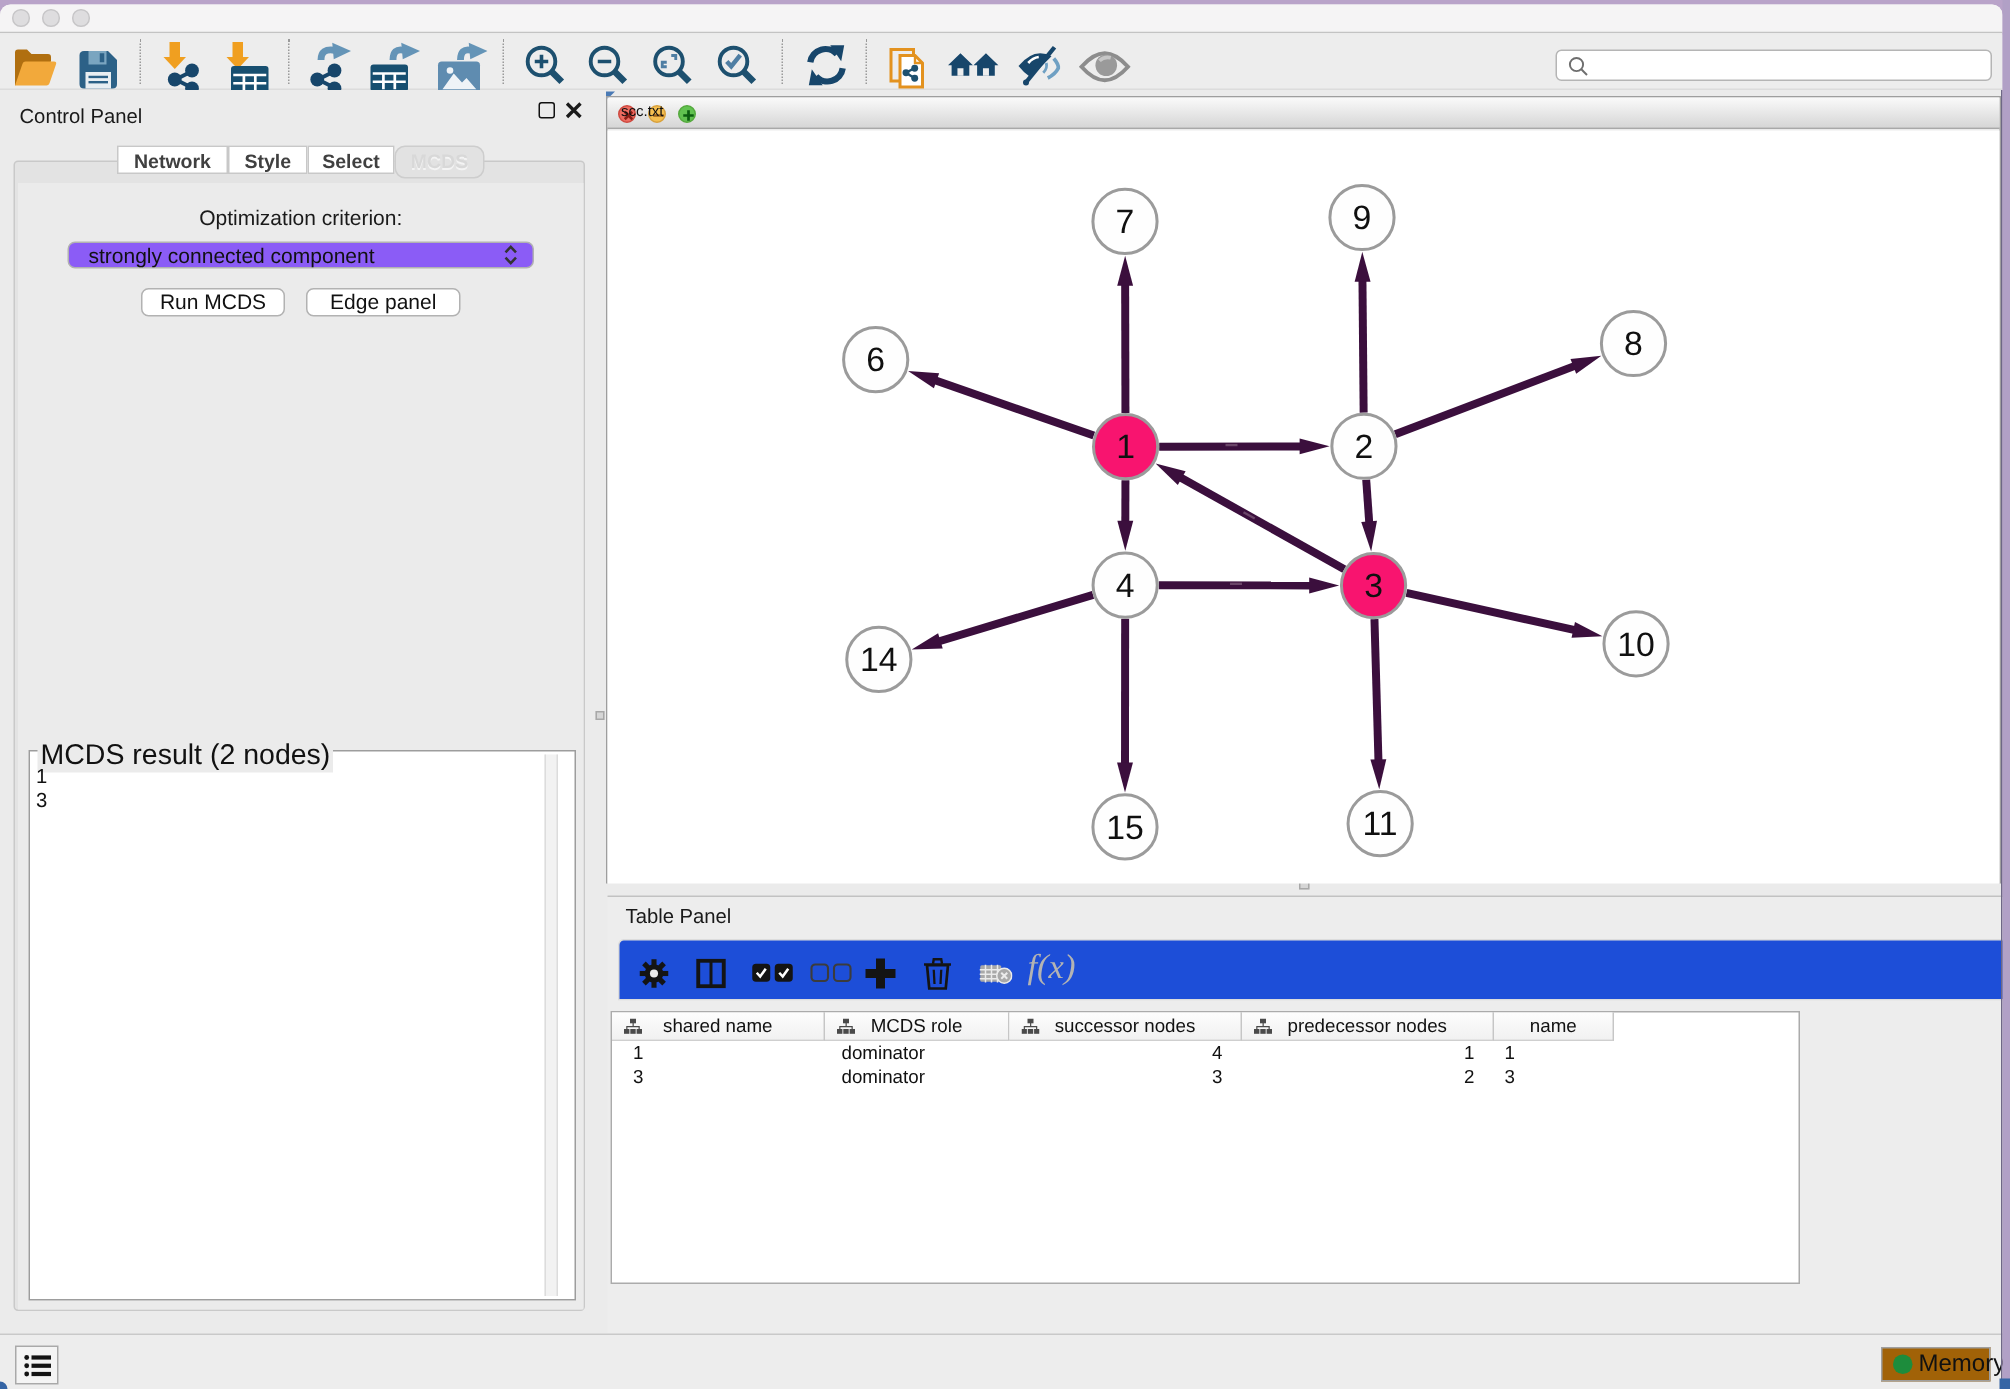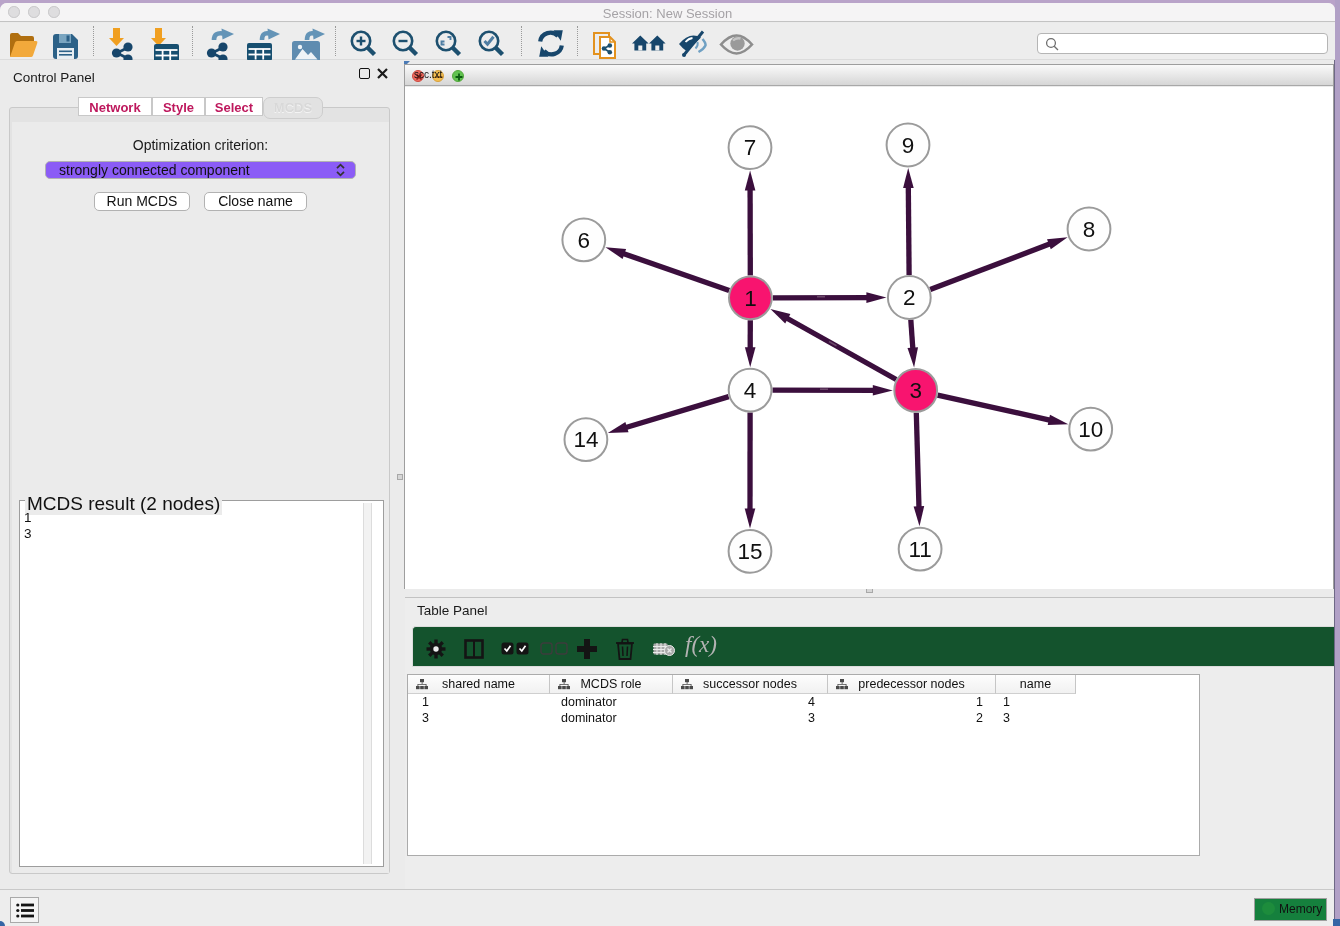--- a/index.html
+++ b/index.html
@@ -15,21 +15,21 @@
 .tsep{position:absolute;top:3px;height:30px;width:0;border-left:1px dotted #9a9a9a}
 .ticon{position:absolute;top:5px}
 #searchbox{position:absolute;left:1037px;top:10px;width:291px;height:21px;background:#fff;border:1px solid #b5b5b5;border-radius:4px}
 
 #cpanel{position:absolute;left:0;top:60px;width:394px;height:829px;background:#ebebeb}
 #cp-title{position:absolute;left:13px;top:10px;font-size:13.5px;color:#1a1a1a}
 .floatbtn{position:absolute;width:11px;height:11px;border:1.6px solid #111;border-radius:2px}
 .xbtn{position:absolute}
 
 .tabrow{z-index:5}
-.tabrow .tab{position:absolute;top:0;height:19px;background:#fff;border:1px solid #c8c8c8;font-size:13px;font-weight:bold;color:#be185d;text-align:center;line-height:19px}
+.tabrow .tab{position:absolute;top:0;height:19px;background:#fff;border:1px solid #c8c8c8;font-size:13px;font-weight:bold;color:#404040;text-align:center;line-height:19px}
 .tabsel{background:#e2e2e2 !important;color:#d8d8d8 !important;border-radius:7px;border:1px solid #cdcdcd !important;text-shadow:0 1px 0 #f4f4f4}
 #tabcontent{position:absolute;left:9px;top:47px;width:381px;height:767px;background:#e3e3e3;border:1px solid #c9c9c9;border-radius:3px}
 #mcdspanel{position:absolute;left:2px;top:14px;width:377px;height:751px;background:#ebebeb}
 #optlabel{position:absolute;left:0;top:15px;width:100%;text-align:center;font-size:14px;color:#1a1a1a}
 #combo{position:absolute;left:33px;top:39px;width:311px;height:18px;background:#8b5cf6;border:1px solid #b2b2b2;border-radius:5px;font-size:14px;color:#111;line-height:16px;padding-left:13px}
 .btn{position:absolute;height:19px;background:#fff;border:1px solid #b2b2b2;border-radius:5px;font-size:14px;color:#111;text-align:center;line-height:17px}
 
 #mcdsgroup{position:absolute;left:7px;top:378px;width:365px;height:367px;border:1px solid #9d9d9d;background:#fff}
 #mcdslegend{position:absolute;left:5px;top:-8px;background:#ebebeb;font-size:19px;color:#111;padding:0 2px}
 #mcdstext{position:absolute;left:4px;top:9px;font-size:13.5px;color:#111;line-height:16px}
@@ -39,41 +39,40 @@
 
 #netwin{position:absolute;left:404px;top:64px;width:930px;height:525px;border:1px solid #9e9e9e;border-bottom:none}
 #nettitle{position:absolute;left:0;top:0;width:100%;height:21px;background:linear-gradient(#fafafa,#d6d6d6);border-bottom:1px solid #a8a8a8}
 #nettitle .t{position:absolute;width:100%;text-align:left;top:4px;font-size:10px;font-weight:normal;color:#111;padding-left:9px}
 .tl{position:absolute;top:5px;width:12px;height:12px;border-radius:50%}
 .tl svg{display:block}
 #netcanvas{position:absolute;left:0;top:22px;width:928px;height:502px;background:#fff}
 
 #tpanel{position:absolute;left:405px;top:597px;width:935px;height:292px;background:#ededed;border-top:1px solid #c2c2c2}
 #tp-title{position:absolute;left:12px;top:5px;font-size:13.5px;color:#1a1a1a}
-#tbar{position:absolute;left:7px;top:28px;width:927px;height:41px;background:#14532d;border:1px solid #dcdcdc;border-right:none;border-radius:4px 0 0 0}
+#tbar{position:absolute;left:7px;top:28px;width:927px;height:41px;background:#1d4ed8;border:1px solid #dcdcdc;border-right:none;border-radius:4px 0 0 0}
 #ttable{position:absolute;left:2px;top:76px;width:793px;height:182px;background:#fff;border:1px solid #ababab}
 .th{position:absolute;top:0;height:19px;box-sizing:border-box;background:linear-gradient(#fdfdfd,#f1f1f1);border-right:1px solid #c6c6c6;border-bottom:1px solid #cfcfcf;font-size:12.5px;color:#111;text-align:center;line-height:18px}
 .trow{position:absolute;font-size:12.5px;color:#111;height:16px;line-height:16px}
 
 .btab{position:absolute;top:0;height:20px;background:#fff;border:1px solid #c2c2c2;font-size:13px;font-weight:bold;color:#111;text-align:center;line-height:20px}
 
 #statusbar{position:absolute;left:0;top:889px;width:1335px;height:37px;background:#ededed;border-top:1px solid #c9c9c9}
 #listbtn{position:absolute;left:10px;top:7px;width:29px;height:26px;background:#f4f4f4;border:1px solid #a9a9a9}
-#membtn{position:absolute;left:1254px;top:8px;width:73px;height:23px;background:#15803d;border:1px solid #9f9f9f;font-size:12px;color:#111;line-height:21px;white-space:nowrap}
+#membtn{position:absolute;left:1254px;top:8px;width:73px;height:23px;background:#a16207;border:1px solid #9f9f9f;font-size:16px;color:#111;line-height:21px;white-space:nowrap}
 
 #redge{position:absolute;right:0;top:0;width:5px;height:926px;background:#b1a0c6}
 #redgeline{position:absolute;right:5px;top:60px;width:1px;height:866px;background:#6e6886}
 </style></head>
 <body>
 <div id="appwin"></div>
 <div id="titlebar">
   <div class="dot" style="left:8px"></div>
   <div class="dot" style="left:28px"></div>
   <div class="dot" style="left:48px"></div>
-  <div id="wtitle">Session: New Session</div>
 </div>
 <div id="toolbar">
   <div class="tsep" style="left:93px"></div>
   <div class="tsep" style="left:192px"></div>
   <div class="tsep" style="left:335px"></div>
   <div class="tsep" style="left:521px"></div>
   <div class="tsep" style="left:577px"></div>
   <svg class="ticon" style="left:6px" width="33" height="33" viewBox="0 0 33 33">
     <path d="M4 29 L4 7 Q4 5 6 5 L12 5 L15 8 L26 8 Q28 8 28 10 L28 13 Z" fill="#b06f10"></path>
     <path d="M4 29 L9 14.5 Q9.5 13 11 13 L30 13 Q32 13 31.3 15 L27 27.5 Q26.4 29 25 29 Z" fill="#f2a93b"></path>
@@ -232,21 +231,21 @@
   <div id="tabcontent">
     <div id="mcdspanel">
       <div id="optlabel">Optimization criterion:</div>
       <div id="combo">strongly connected component
         <svg width="11" height="14" viewBox="0 0 11 14" style="position:absolute;right:9px;top:1px">
           <path d="M2 5.2 L5.5 1.6 L9 5.2" fill="none" stroke="#333" stroke-width="1.7"></path>
           <path d="M2 8.8 L5.5 12.4 L9 8.8" fill="none" stroke="#333" stroke-width="1.7"></path>
         </svg>
       </div>
       <div class="btn" style="left:82px;top:70px;width:96px">Run MCDS</div>
-      <div class="btn" style="left:192px;top:70px;width:103px">Close name</div>
+      <div class="btn" style="left:192px;top:70px;width:103px">Edge panel</div>
       <div id="mcdsgroup">
         <div id="mcdslegend">MCDS result (2 nodes)</div>
         <div id="mcdstext">1<br>3</div>
         <div id="mcdssb"></div>
       </div>
     </div>
   </div>
 </div>
 <div id="vdivider"></div>
 <div style="position:absolute;left:404px;top:61px;width:0;height:0;border-left:6px solid #4a7ab5;border-bottom:6px solid transparent"></div>

